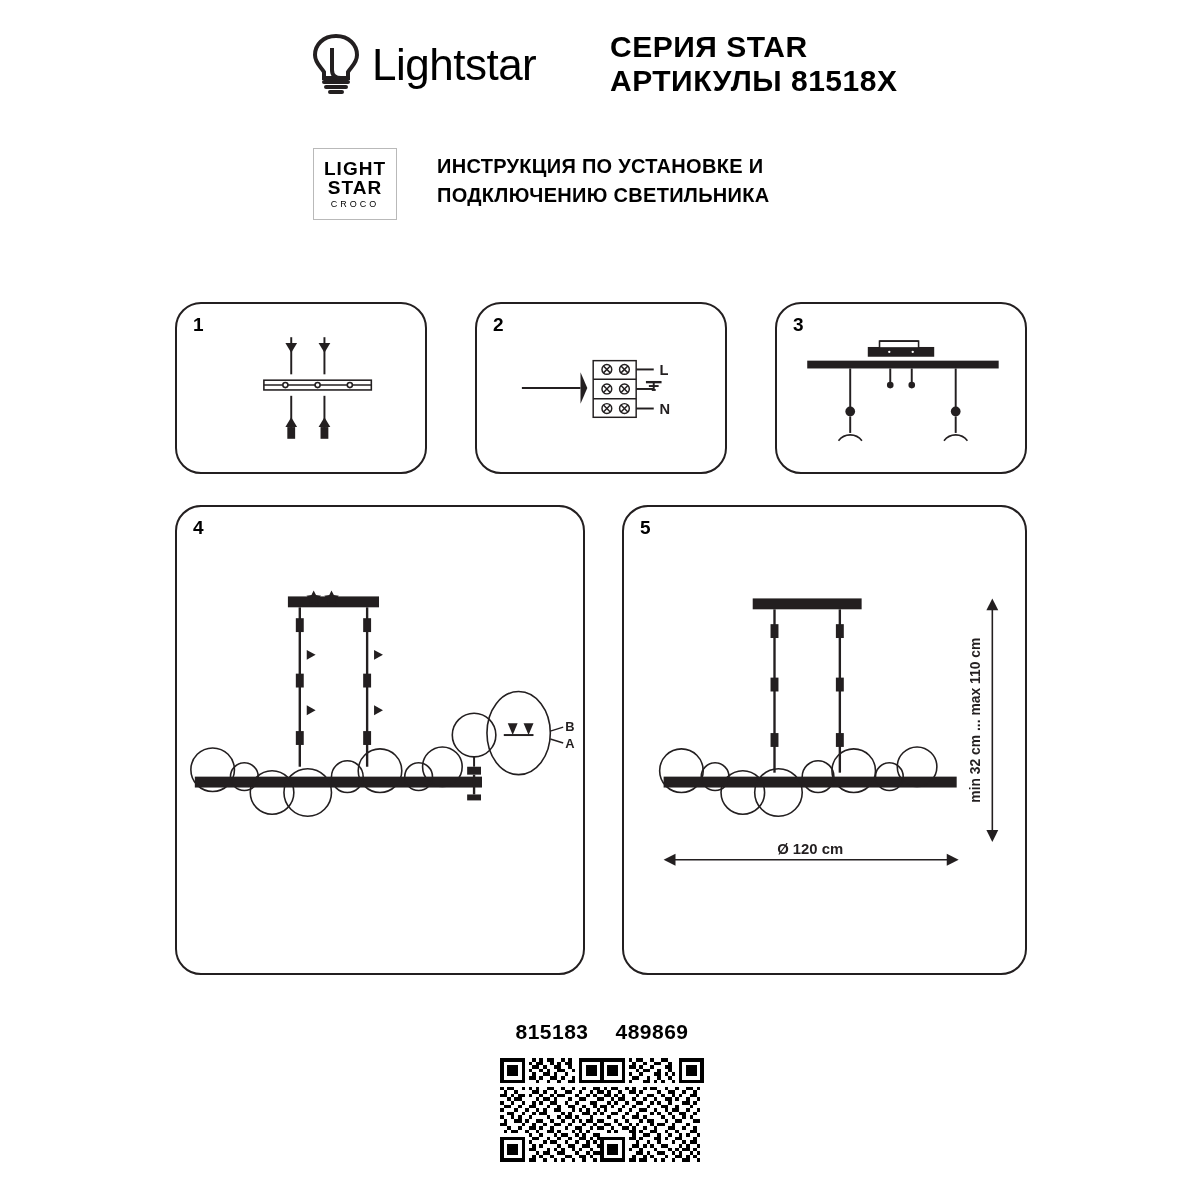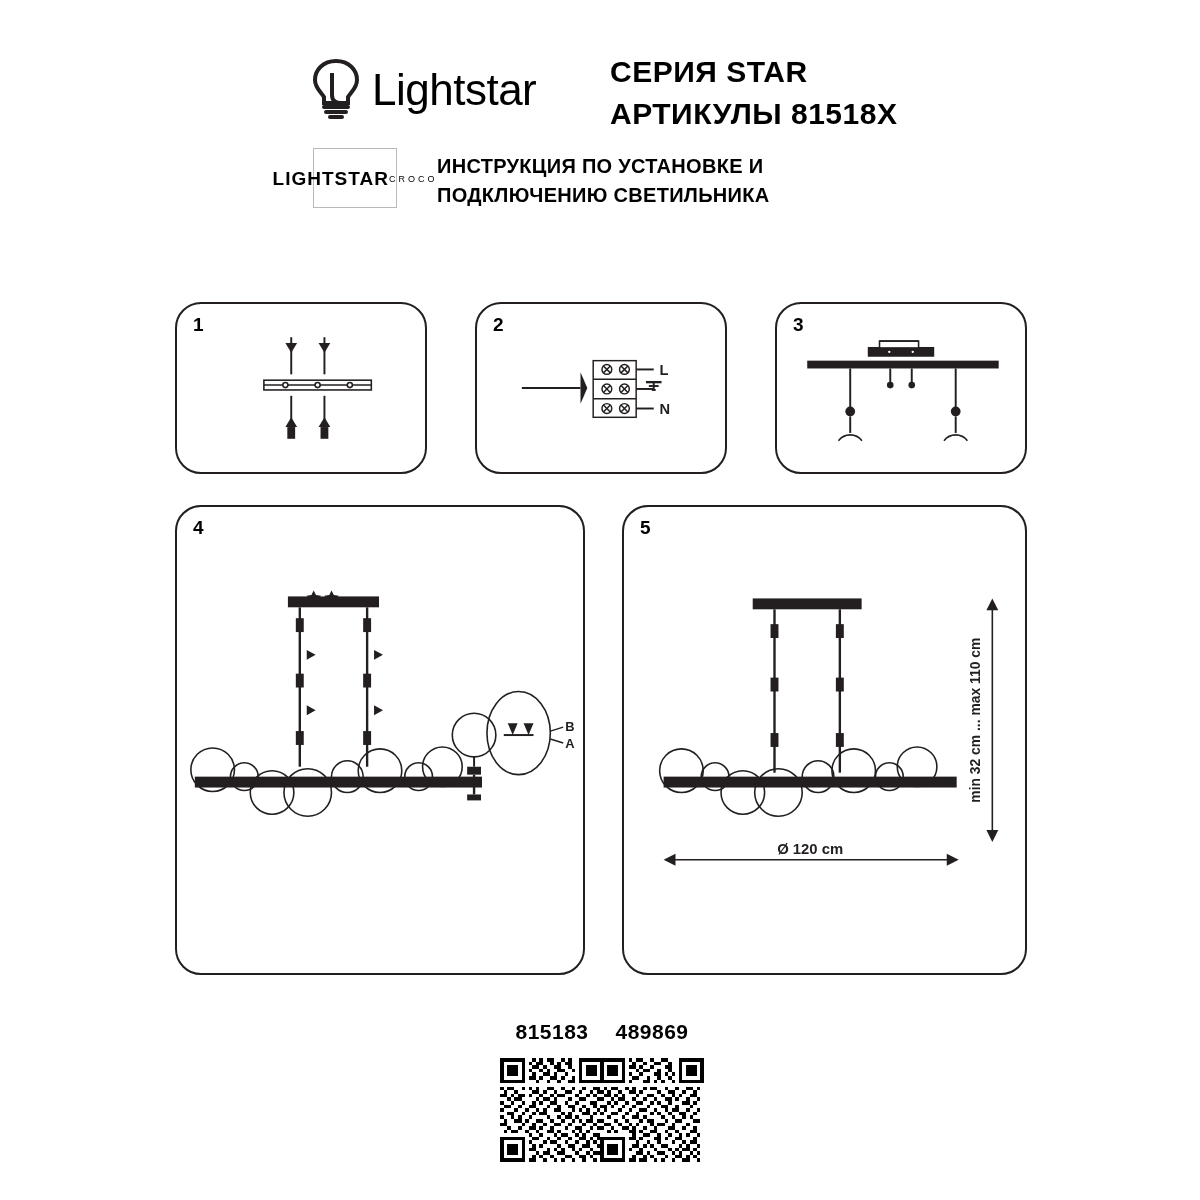--- a/index.html
+++ b/index.html
@@ -12,21 +12,21 @@
     height: 1200px;
     font-family: "Liberation Sans", sans-serif;
     color: #000000;
     position: relative;
     overflow: hidden;
   }
 
   
   .header {
     position: absolute;
-    top: 39px;
+    top: 14px;
     left: 0;
     width: 1200px;
     height: 110px;
   }
   .brand {
     position: absolute;
     left: 310px;
     top: 20px;
     display: flex;
     align-items: center;
@@ -50,40 +50,40 @@
   }
   .series-title {
     font-size: 30px;
     font-weight: bold;
     letter-spacing: 0.5px;
   }
   .series-article {
     font-size: 30px;
     font-weight: bold;
     letter-spacing: 0.5px;
-    margin-top: 8px;
   }
 
   
   .titlerow {
     position: absolute;
     top: 140px;
     left: 0;
     width: 1200px;
     height: 100px;
   }
   .ls-box {
     position: absolute;
     left: 313px;
     top: 8px;
     width: 84px;
-    height: 60px;
+    height: 72px;
     border: 1.5px solid #b9b9b9;
     box-sizing: border-box;
     display: flex;
+    flex-direction: column;
     align-items: center;
     justify-content: center;
     line-height: 1.0;
   }
   .ls-box .l1, .ls-box .l2 {
     font-size: 19px;
     font-weight: bold;
     letter-spacing: 1px;
   }
   .ls-box .l3 {

